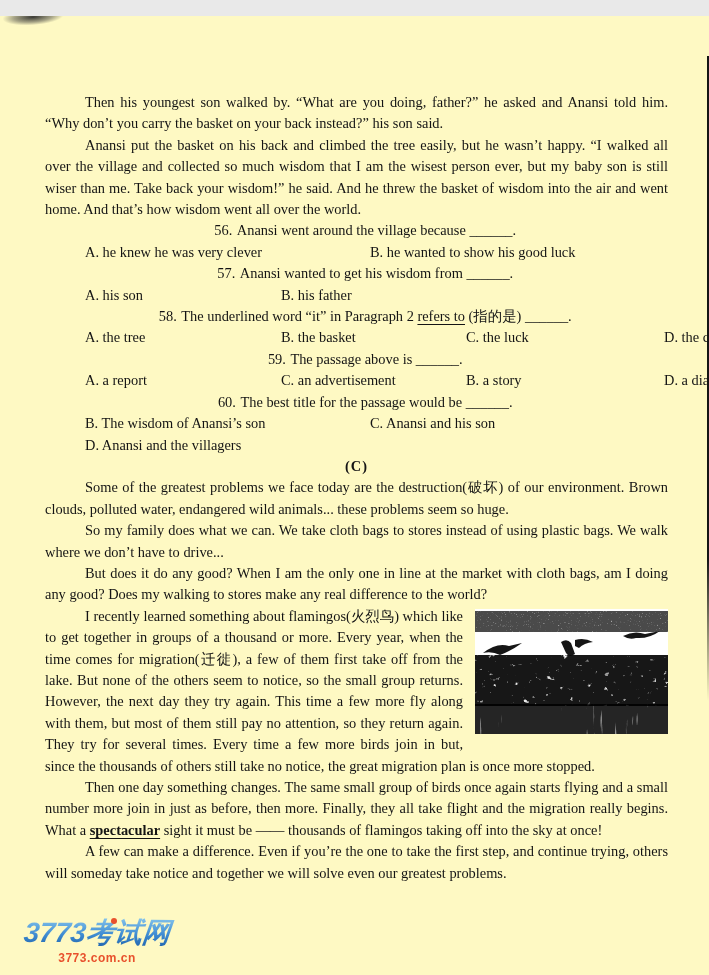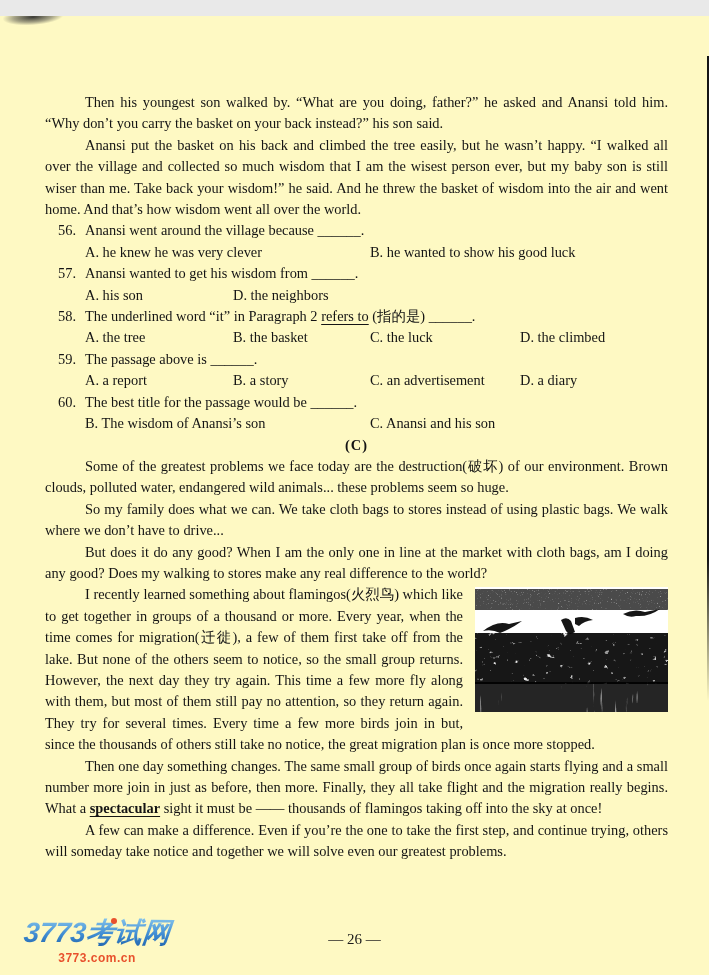--- a/index.html
+++ b/index.html
@@ -22,25 +22,25 @@
     position:absolute; right:0px; top:40px; width:2px; height:645px;
     background:linear-gradient(to bottom, #151515 0%, #151515 78%, rgba(21,21,21,0) 100%);
   }
   
   .content {
     position:absolute; left:45px; top:76px; width:623px;
     font-size:14.4px; line-height:21.4px;
     text-align:justify;
   }
   p.para { margin:0; text-indent:40px; }
-  .qline { padding-left:13px; text-align:left; }
+  .qline { padding-left:13px; text-align:center; }
   .qnum  { display:inline-block; width:27px; }
   .opts  { padding-left:40px; display:grid; text-align:left; }
   .opts-2 { grid-template-columns:285px 1fr; }
-  .opts-4 { grid-template-columns:148px 137px 150px 1fr; }
+  .opts-4 { grid-template-columns:148px 137px 150px 1fr;gap:48px; }
   .opt { white-space:nowrap; }
   .u  { text-decoration:underline; text-underline-offset:3px; }
   .bu { font-weight:bold; text-decoration:underline; text-underline-offset:3px; }
   .sec-head { text-align:center; font-weight:bold; margin:0; letter-spacing:1px; }
   
   .figure {
     float:right;
     width:193px; height:125px;
     margin:3px 0 3px 12px;
     display:block;
@@ -98,21 +98,21 @@
         <span class="opt">B. he wanted to show his good luck</span>
       </div>
     </div>
 
     <div class="question">
       <div class="qline">
         <span class="qnum">57.</span><span class="qstem">Anansi wanted to get his wisdom from ______.</span>
       </div>
       <div class="opts opts-4">
         <span class="opt">A. his son</span>
-        <span class="opt">D. the neighbors</span>
+        <span class="opt">B. his father</span>
       </div>
     </div>
 
     <div class="question">
       <div class="qline">
         <span class="qnum">58.</span><span class="qstem"><span>The underlined word “it” in Paragraph 2 </span><span class="u">refers to</span><span> (指的是) ______.</span></span>
       </div>
       <div class="opts opts-4">
         <span class="opt">A. the tree</span>
         <span class="opt">B. the basket</span>
@@ -120,33 +120,34 @@
         <span class="opt">D. the climbed</span>
       </div>
     </div>
 
     <div class="question">
       <div class="qline">
         <span class="qnum">59.</span><span class="qstem">The passage above is ______.</span>
       </div>
       <div class="opts opts-4">
         <span class="opt">A. a report</span>
+        <span class="opt">C. an advertisement</span>
         <span class="opt">B. a story</span>
-        <span class="opt">C. an advertisement</span>
         <span class="opt">D. a diary</span>
       </div>
     </div>
 
     <div class="question">
       <div class="qline">
         <span class="qnum">60.</span><span class="qstem">The best title for the passage would be ______.</span>
       </div>
       <div class="opts opts-2">
         <span class="opt">B. The wisdom of Anansi’s son</span>
         <span class="opt">C. Anansi and his son</span>
+        <span class="opt">D. Anansi and the villagers</span>
       </div>
     </div>
 
     <p class="sec-head">(C)</p>
     <p class="para">Some of the greatest problems we face today are the destruction(破坏) of our environment. Brown clouds, polluted water, endangered wild animals... these problems seem so huge.</p>
     <p class="para">So my family does what we can. We take cloth bags to stores instead of using plastic bags. We walk where we don’t have to drive...</p>
     <p class="para">But does it do any good? When I am the only one in line at the market with cloth bags, am I doing any good? Does my walking to stores make any real difference to the world?</p>
 
     <p class="para"><span class="figure">
           <svg width="193" height="125" viewBox="0 0 193 125" xmlns="http://www.w3.org/2000/svg">
@@ -192,15 +193,14 @@
 
     <p class="para">A few can make a difference. Even if you’re the one to take the first step, and continue trying, others will someday take notice and together we will solve even our greatest problems.</p>
   </div>
 
   <div class="footer">
     <div class="logo">
       <div class="logo-main">3773考试网</div>
       <div class="logo-dot"></div>
       <div class="logo-sub">3773.com.cn</div>
     </div>
-    <div class="page-num">— 26 —</div>
   </div>
 </div>
 
 </body></html>

